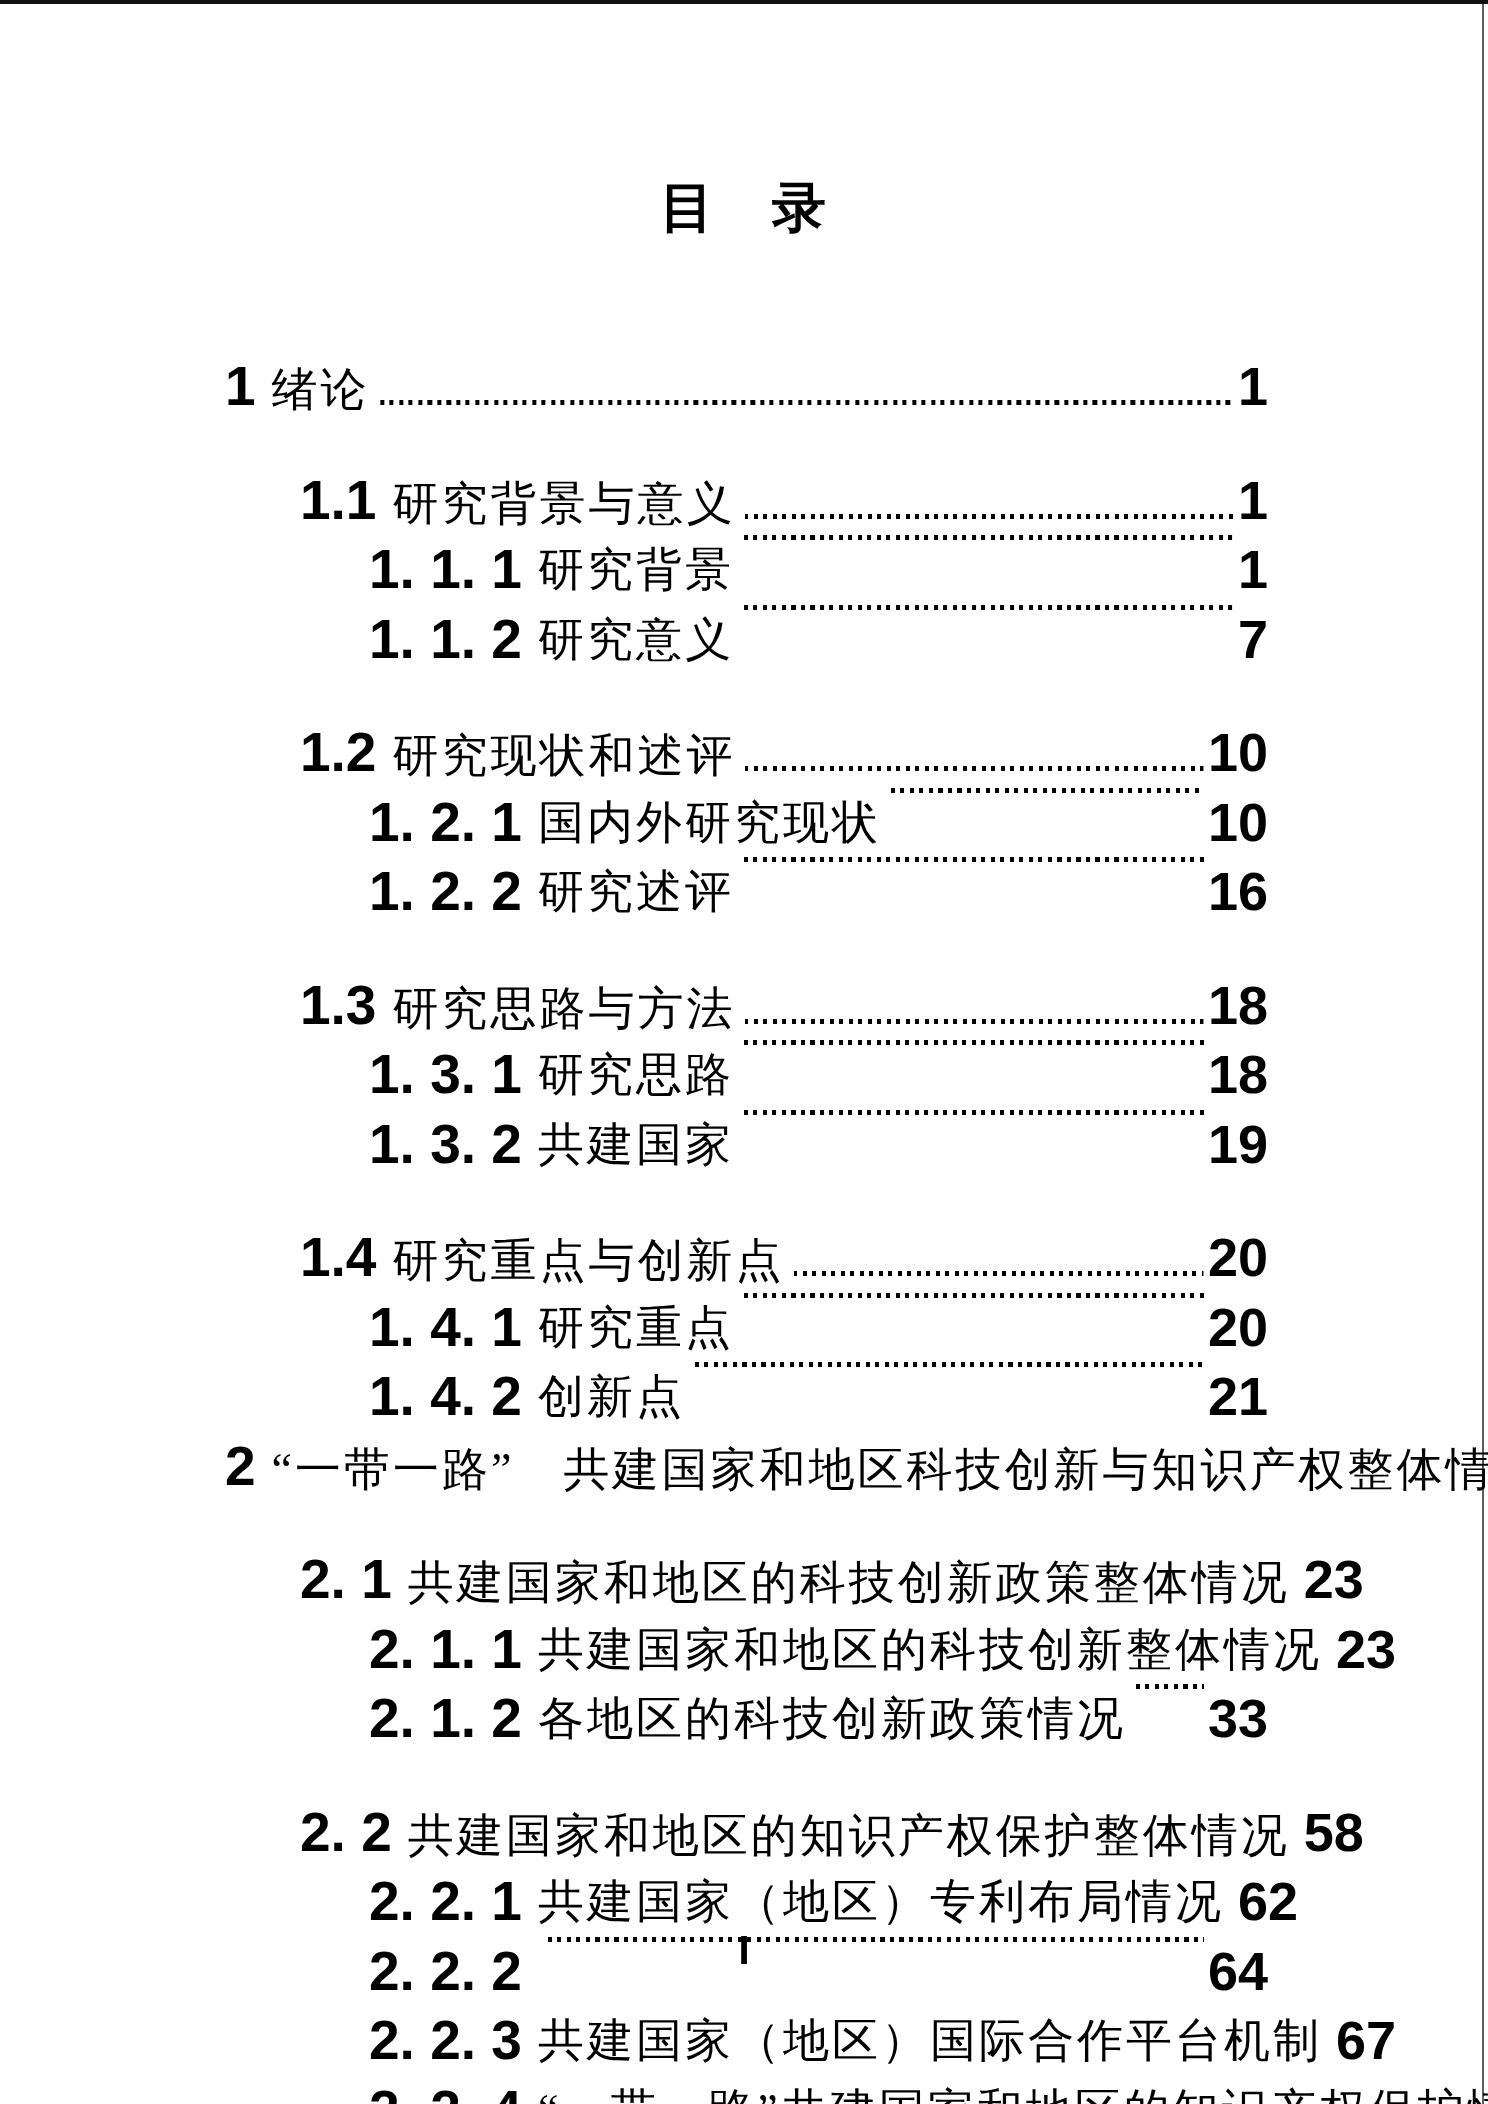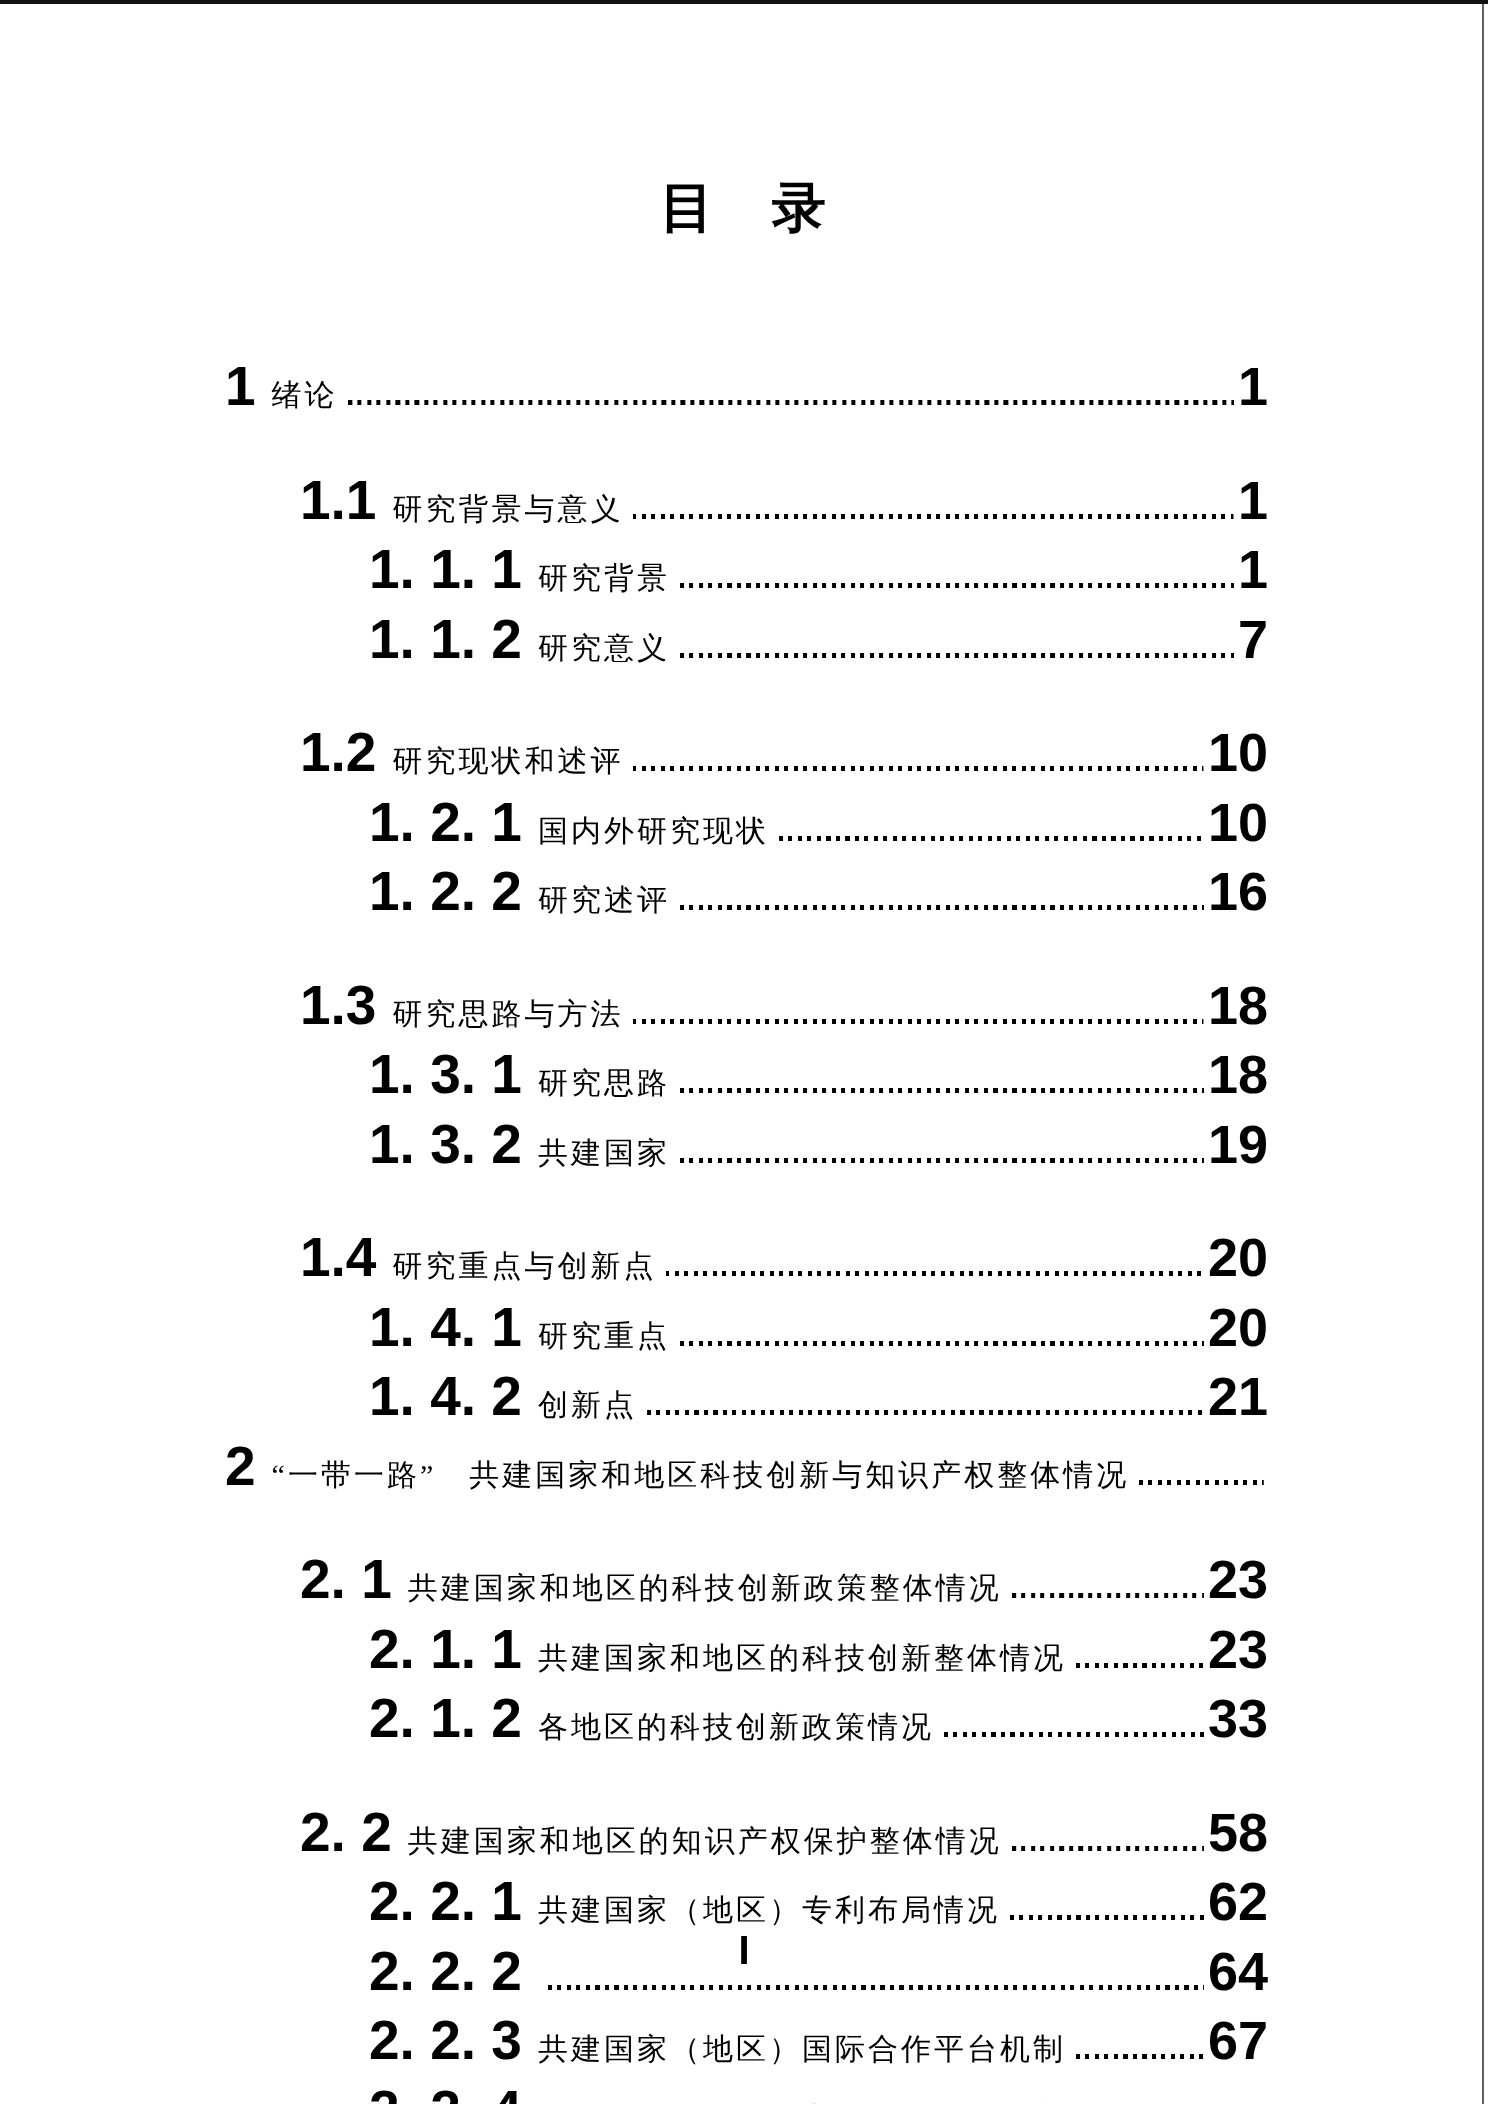--- a/index.html
+++ b/index.html
@@ -46,31 +46,31 @@
     display: flex;
     align-items: baseline;
     height: 69.5px;
     line-height: 69.5px;
     padding-right: 220px;
     white-space: nowrap;
     overflow: hidden;
   }
   .toc-row.lvl1 { padding-left: 225px; }
   .toc-row.lvl2 { padding-left: 300px; margin-top: 44px; }
-  .toc-row.lvl3 { padding-left: 369px; }
+  .toc-row.lvl3 { padding-left: 369px; align-items: center; }
   .num {
     font-family: "Liberation Sans", "DejaVu Sans", sans-serif;
     font-weight: 700;
     font-size: 55px;
     margin-right: 16px;
     flex: 0 0 auto;
   }
   .ttl {
     font-family: "Liberation Serif", "DejaVu Serif", serif;
-    font-size: 30px;
+    font-size: 46px;
     letter-spacing: 3px;
     flex: 0 1 auto;
   }
   .leader {
     flex: 1 1 auto;
     align-self: baseline;
     height: 5px;
     min-width: 0;
     margin: 0 4px 0 10px;
     background-image: repeating-linear-gradient(to right, #000 0 4px, transparent 4px 9.5px);

